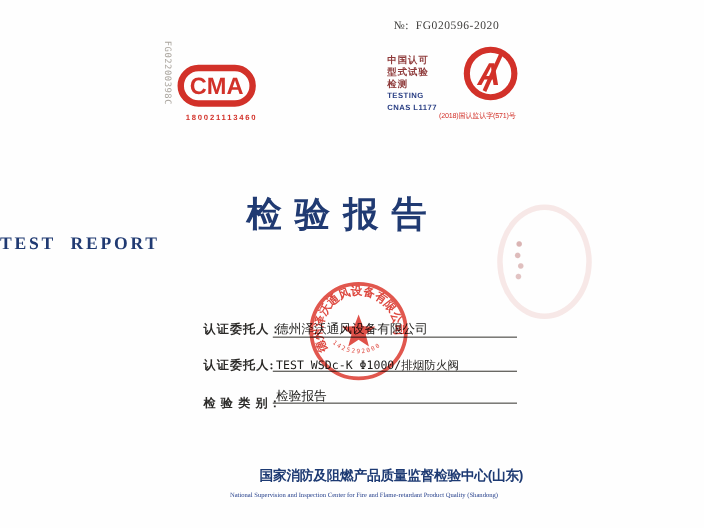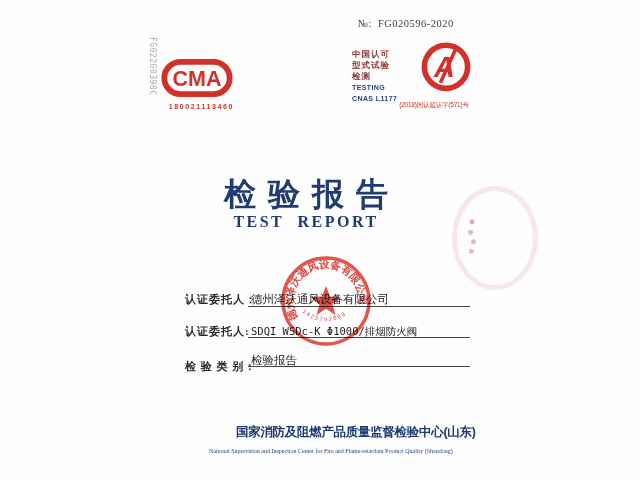--- a/index.html
+++ b/index.html
@@ -41,21 +41,21 @@
     font-size:6.5px;color:#d23129;font-family:"Liberation Sans", sans-serif;
     letter-spacing:-.2px;white-space:nowrap;
   }
   
   .title-cn{
     position:absolute;left:0;top:173px;width:612px;text-align:center;
     font-family:"Liberation Sans", sans-serif;font-weight:bold;
     font-size:32px;color:#203a72;letter-spacing:12px;text-indent:12px;
   }
   .title-en{
-    position:absolute;left:0;top:213px;width:612px;text-align:center;
+    position:absolute;left:0;top:213px;width:612px;
     font-family:"Liberation Serif", serif;font-weight:bold;
     font-size:16px;color:#203a72;letter-spacing:2.5px;word-spacing:7px;
   }
   
   .ghost-stamp{
     position:absolute;left:452px;top:186px;width:76px;height:94px;
     border:5px solid rgba(206,106,100,.15);border-radius:50%;
     mix-blend-mode:multiply;
   }
   .ghost-stamp .smudge{
@@ -143,21 +143,21 @@
 
   <div class="ghost-stamp">
     <div class="smudge"></div>
   </div>
 
   <div class="field-label" style="top:292px">认证委托人：</div>
   <div class="field-value" style="top:292px">德州泽沃通风设备有限公司</div>
   <div class="field-line" style="top:306px"></div>
 
   <div class="field-label" style="top:324px">认证委托人:</div>
-  <div class="field-value mono" style="top:325px">SDQI WSDc-K Φ1000/排烟防火阀</div>
+  <div class="field-value mono" style="top:325px">TEST WSDc-K Φ1000/排烟防火阀</div>
   <div class="field-line" style="top:337px"></div>
 
   <div class="field-label" style="top:359px">检 验 类 别：</div>
   <div class="field-value" style="top:353px">检验报告</div>
   <div class="field-line" style="top:366px"></div>
 
   <svg class="stamp" viewBox="0 0 96 96">
     <defs>
       <path id="ring-arc" d="M 21,66.9 A 33,33 0 1 1 75,66.9" fill="none"></path>
       <path id="serial-arc" d="M 22,57 A 36,36 0 0 0 74,57" fill="none"></path>

